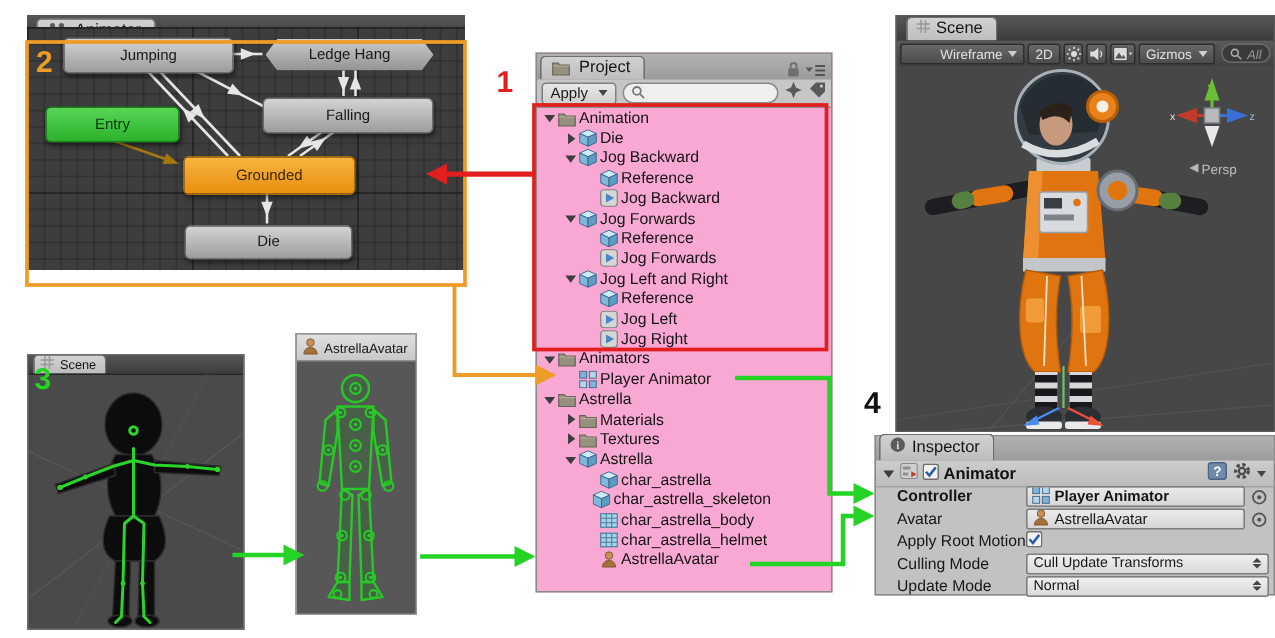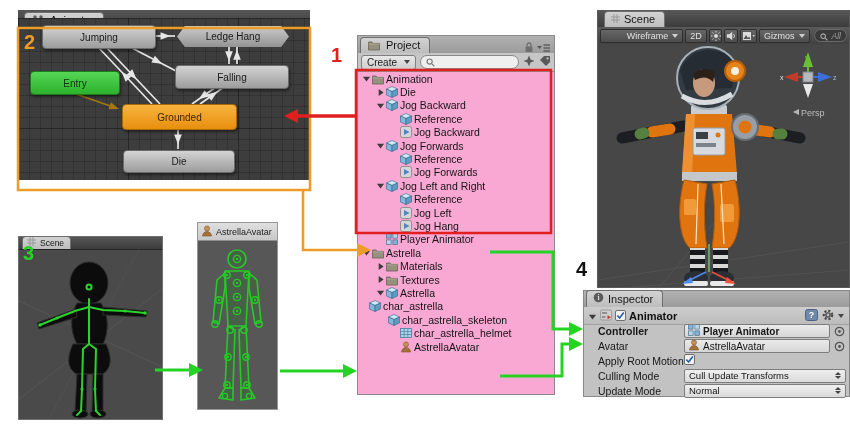--- a/index.html
+++ b/index.html
@@ -187,21 +187,21 @@
             <polygon points="0,3 5,3 2.5,6" fill="#555"></polygon>
             <g stroke="#555" stroke-width="1.3">
               <line x1="6.5" y1="2" x2="13" y2="2"></line>
               <line x1="6.5" y1="5" x2="13" y2="5"></line>
               <line x1="6.5" y1="8" x2="13" y2="8"></line>
             </g>
           </svg></span>
     </div>
     <div id="project-toolbar">
       <div class="btn-create">
-        <span>Create</span>
+        <span>Apply</span>
         <span class="dd-arr" style="border-top-color:#444"></span>
       </div>
       <div class="searchpill">
         <span><svg width="9" height="9" viewBox="0 0 9 9">
               <circle cx="3.6" cy="3.6" r="2.6" fill="none" stroke="#777" stroke-width="1.2"></circle>
               <line x1="5.6" y1="5.6" x2="8.4" y2="8.4" stroke="#777" stroke-width="1.2"></line>
             </svg></span>
       </div>
       <span><svg width="12" height="12" viewBox="0 0 12 12">
             <path d="M6,0.5 L7.6,4.4 L11.5,6 L7.6,7.6 L6,11.5 L4.4,7.6 L0.5,6 L4.4,4.4 Z" fill="#595959"></path>
@@ -350,21 +350,35 @@
           <span>Jog Left</span>
         </div>
         <div class="trow" style="padding-left: 31px;">
           <span class="disc"></span>
           <span class="ticon">
             <svg width="12" height="12" viewBox="0 0 12 12">
               <rect x="0.5" y="0.5" width="11" height="11" rx="2" fill="#d6d6d6" stroke="#808080" stroke-width="0.8"></rect>
               <polygon points="4,3 9.5,6 4,9" fill="#4b86c5"></polygon>
             </svg>
           </span>
-          <span>Jog Hang</span>
+          <span>Jog Right</span>
+        </div>
+        <div class="trow" style="padding-left: 3px;">
+          <span class="disc">
+            <svg width="9" height="9" viewBox="0 0 10 10">
+              <polygon points="1,3 9,3 5,8.4" fill="#3c3c3c"></polygon>
+            </svg>
+          </span>
+          <span class="ticon">
+            <svg width="12" height="12" viewBox="0 0 12 12">
+              <path d="M0.5,3 h3.6 l1,1.4 H11.5 v6.6 H0.5 Z" fill="#96907e" stroke="#676254" stroke-width="0.8"></path>
+              <path d="M0.5,5 H11.5" stroke="#b3ad9c" stroke-width="0.8"></path>
+            </svg>
+          </span>
+          <span>Animators</span>
         </div>
         <div class="trow" style="padding-left: 17px;">
           <span class="disc"></span>
           <span class="ticon">
             <svg width="12" height="12" viewBox="0 0 12 12">
               <rect x="0.5" y="0.5" width="4.6" height="4.6" fill="#7fb3d8" stroke="#39617f" stroke-width="0.6"></rect>
               <rect x="6.9" y="0.5" width="4.6" height="4.6" fill="#b5d6ea" stroke="#39617f" stroke-width="0.6"></rect>
               <rect x="0.5" y="6.9" width="4.6" height="4.6" fill="#b5d6ea" stroke="#39617f" stroke-width="0.6"></rect>
               <rect x="6.9" y="6.9" width="4.6" height="4.6" fill="#7fb3d8" stroke="#39617f" stroke-width="0.6"></rect>
             </svg>
@@ -421,41 +435,54 @@
           </span>
           <span class="ticon">
             <svg width="12" height="12" viewBox="0 0 12 12">
               <polygon points="6,0.5 11.5,3 6,5.5 0.5,3" fill="#cfeaf7" stroke="#35638a" stroke-width="0.6"></polygon>
               <polygon points="0.5,3 6,5.5 6,11.5 0.5,9" fill="#7fb9d9" stroke="#35638a" stroke-width="0.6"></polygon>
               <polygon points="11.5,3 6,5.5 6,11.5 11.5,9" fill="#5e9cc0" stroke="#35638a" stroke-width="0.6"></polygon>
             </svg>
           </span>
           <span>Astrella</span>
         </div>
-        <div class="trow" style="">
+        <div class="trow" style="padding-left: 31px;">
           <span class="disc"></span>
           <span class="ticon">
             <svg width="12" height="12" viewBox="0 0 12 12">
               <polygon points="6,0.5 11.5,3 6,5.5 0.5,3" fill="#cfeaf7" stroke="#35638a" stroke-width="0.6"></polygon>
               <polygon points="0.5,3 6,5.5 6,11.5 0.5,9" fill="#7fb9d9" stroke="#35638a" stroke-width="0.6"></polygon>
               <polygon points="11.5,3 6,5.5 6,11.5 11.5,9" fill="#5e9cc0" stroke="#35638a" stroke-width="0.6"></polygon>
             </svg>
           </span>
           <span>char_astrella</span>
         </div>
-        <div class="trow" style="padding-left: 19px;">
+        <div class="trow" style="padding-left: 26px;">
           <span class="disc"></span>
           <span class="ticon">
             <svg width="12" height="12" viewBox="0 0 12 12">
               <polygon points="6,0.5 11.5,3 6,5.5 0.5,3" fill="#cfeaf7" stroke="#35638a" stroke-width="0.6"></polygon>
               <polygon points="0.5,3 6,5.5 6,11.5 0.5,9" fill="#7fb9d9" stroke="#35638a" stroke-width="0.6"></polygon>
               <polygon points="11.5,3 6,5.5 6,11.5 11.5,9" fill="#5e9cc0" stroke="#35638a" stroke-width="0.6"></polygon>
             </svg>
           </span>
           <span>char_astrella_skeleton</span>
+        </div>
+        <div class="trow" style="padding-left: 31px;">
+          <span class="disc"></span>
+          <span class="ticon">
+            <svg width="12" height="12" viewBox="0 0 12 12">
+              <rect x="0.5" y="1.5" width="11" height="9" fill="#a8d4ea" stroke="#4a7e9e" stroke-width="0.8"></rect>
+              <line x1="4.2" y1="1.5" x2="4.2" y2="10.5" stroke="#4a7e9e" stroke-width="0.7"></line>
+              <line x1="7.8" y1="1.5" x2="7.8" y2="10.5" stroke="#4a7e9e" stroke-width="0.7"></line>
+              <line x1="0.5" y1="4.5" x2="11.5" y2="4.5" stroke="#4a7e9e" stroke-width="0.7"></line>
+              <line x1="0.5" y1="7.5" x2="11.5" y2="7.5" stroke="#4a7e9e" stroke-width="0.7"></line>
+            </svg>
+          </span>
+          <span>char_astrella_body</span>
         </div>
         <div class="trow" style="padding-left: 31px;">
           <span class="disc"></span>
           <span class="ticon">
             <svg width="12" height="12" viewBox="0 0 12 12">
               <rect x="0.5" y="1.5" width="11" height="9" fill="#a8d4ea" stroke="#4a7e9e" stroke-width="0.8"></rect>
               <line x1="4.2" y1="1.5" x2="4.2" y2="10.5" stroke="#4a7e9e" stroke-width="0.7"></line>
               <line x1="7.8" y1="1.5" x2="7.8" y2="10.5" stroke="#4a7e9e" stroke-width="0.7"></line>
               <line x1="0.5" y1="4.5" x2="11.5" y2="4.5" stroke="#4a7e9e" stroke-width="0.7"></line>
               <line x1="0.5" y1="7.5" x2="11.5" y2="7.5" stroke="#4a7e9e" stroke-width="0.7"></line>

